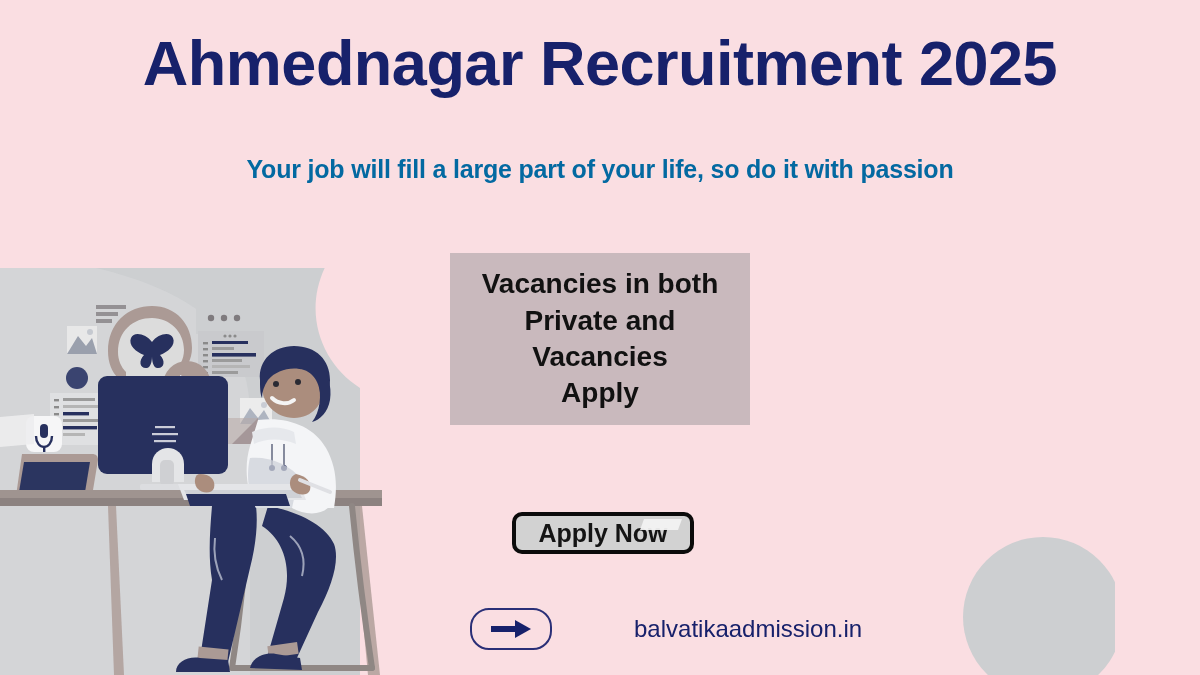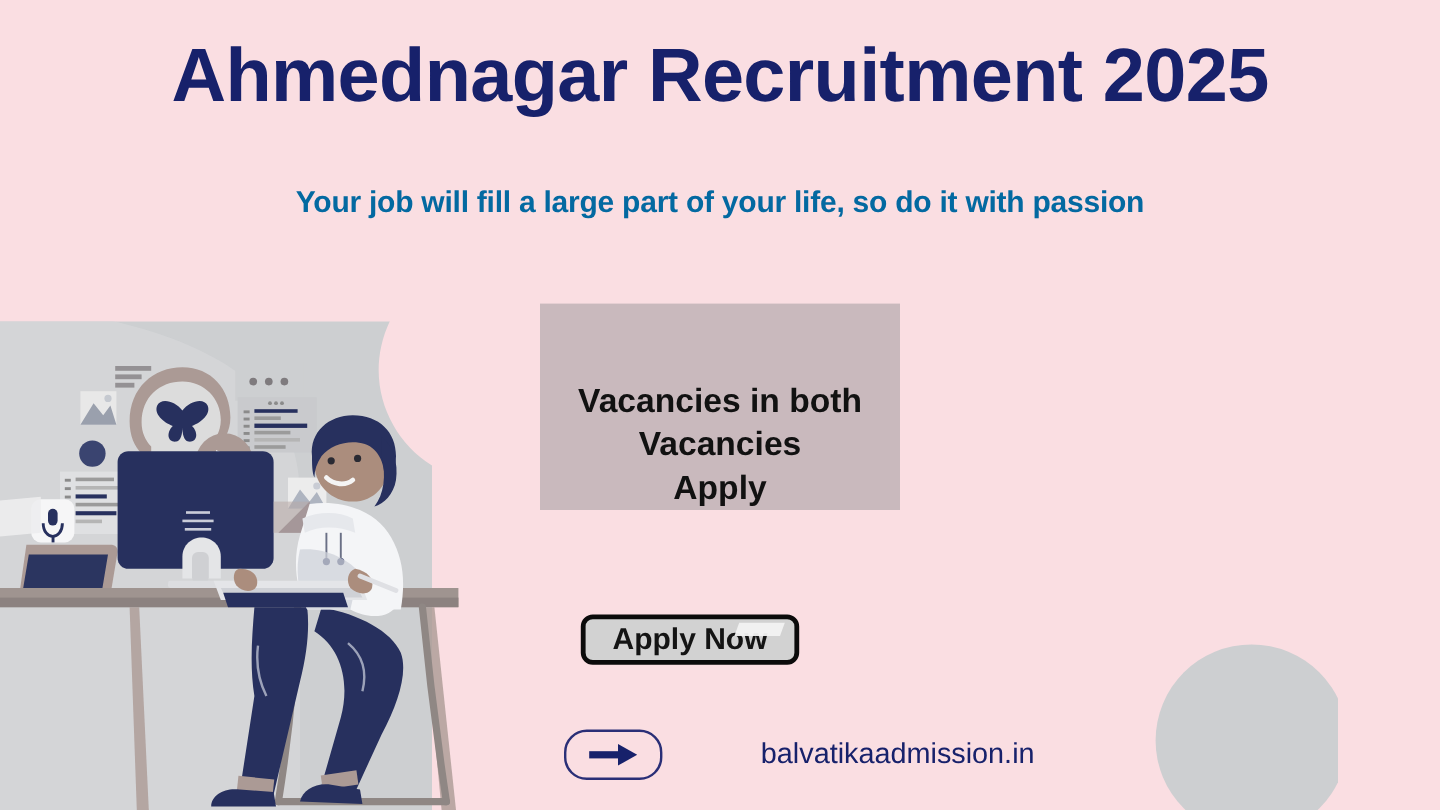--- a/index.html
+++ b/index.html
@@ -40,34 +40,34 @@
     font-size:25px;
     font-weight:bold;
     letter-spacing:-0.2px;
     white-space:nowrap;
   }
 
   
   .panel{
     position:absolute;left:450px;top:253px;width:300px;height:172px;
     background:#c9b9bd;
-    display:flex;align-items:flex-end;justify-content:center;
+    display:flex;align-items:center;justify-content:center;
   }
   .panel-text{
     color:#111111;
     font-size:28px;
     font-weight:bold;
     line-height:1.30;
     text-align:center;
     padding:0 8px;
   }
 
   
   .apply-btn{
-    position:absolute;left:484px;top:512px;width:182px;height:42px;
+    position:absolute;left:512px;top:512px;width:182px;height:42px;
     background:#d2d2d2;
     border:4px solid #0b0b0b;
     border-radius:10px;
     display:flex;align-items:center;justify-content:center;
     box-sizing:border-box;
     cursor:pointer;
   }
   .apply-btn span{
     color:#141414;font-size:25px;font-weight:bold;letter-spacing:0px;
   }
@@ -300,20 +300,21 @@
       </g>
     </svg>
   </div>
 
   <div class="headline">Ahmednagar Recruitment 2025</div>
   <div class="subhead">Your job will fill a large part of your life, so do it with passion</div>
 
   <div class="panel">
     <div class="panel-text">
       <div>Vacancies in both</div>
+      <div>Private and</div>
       <div>Vacancies</div>
       <div>Apply</div>
     </div>
   </div>
 
   <div class="apply-btn">
     <span>Apply Now</span>
     <div class="apply-gloss"></div>
   </div>
 

